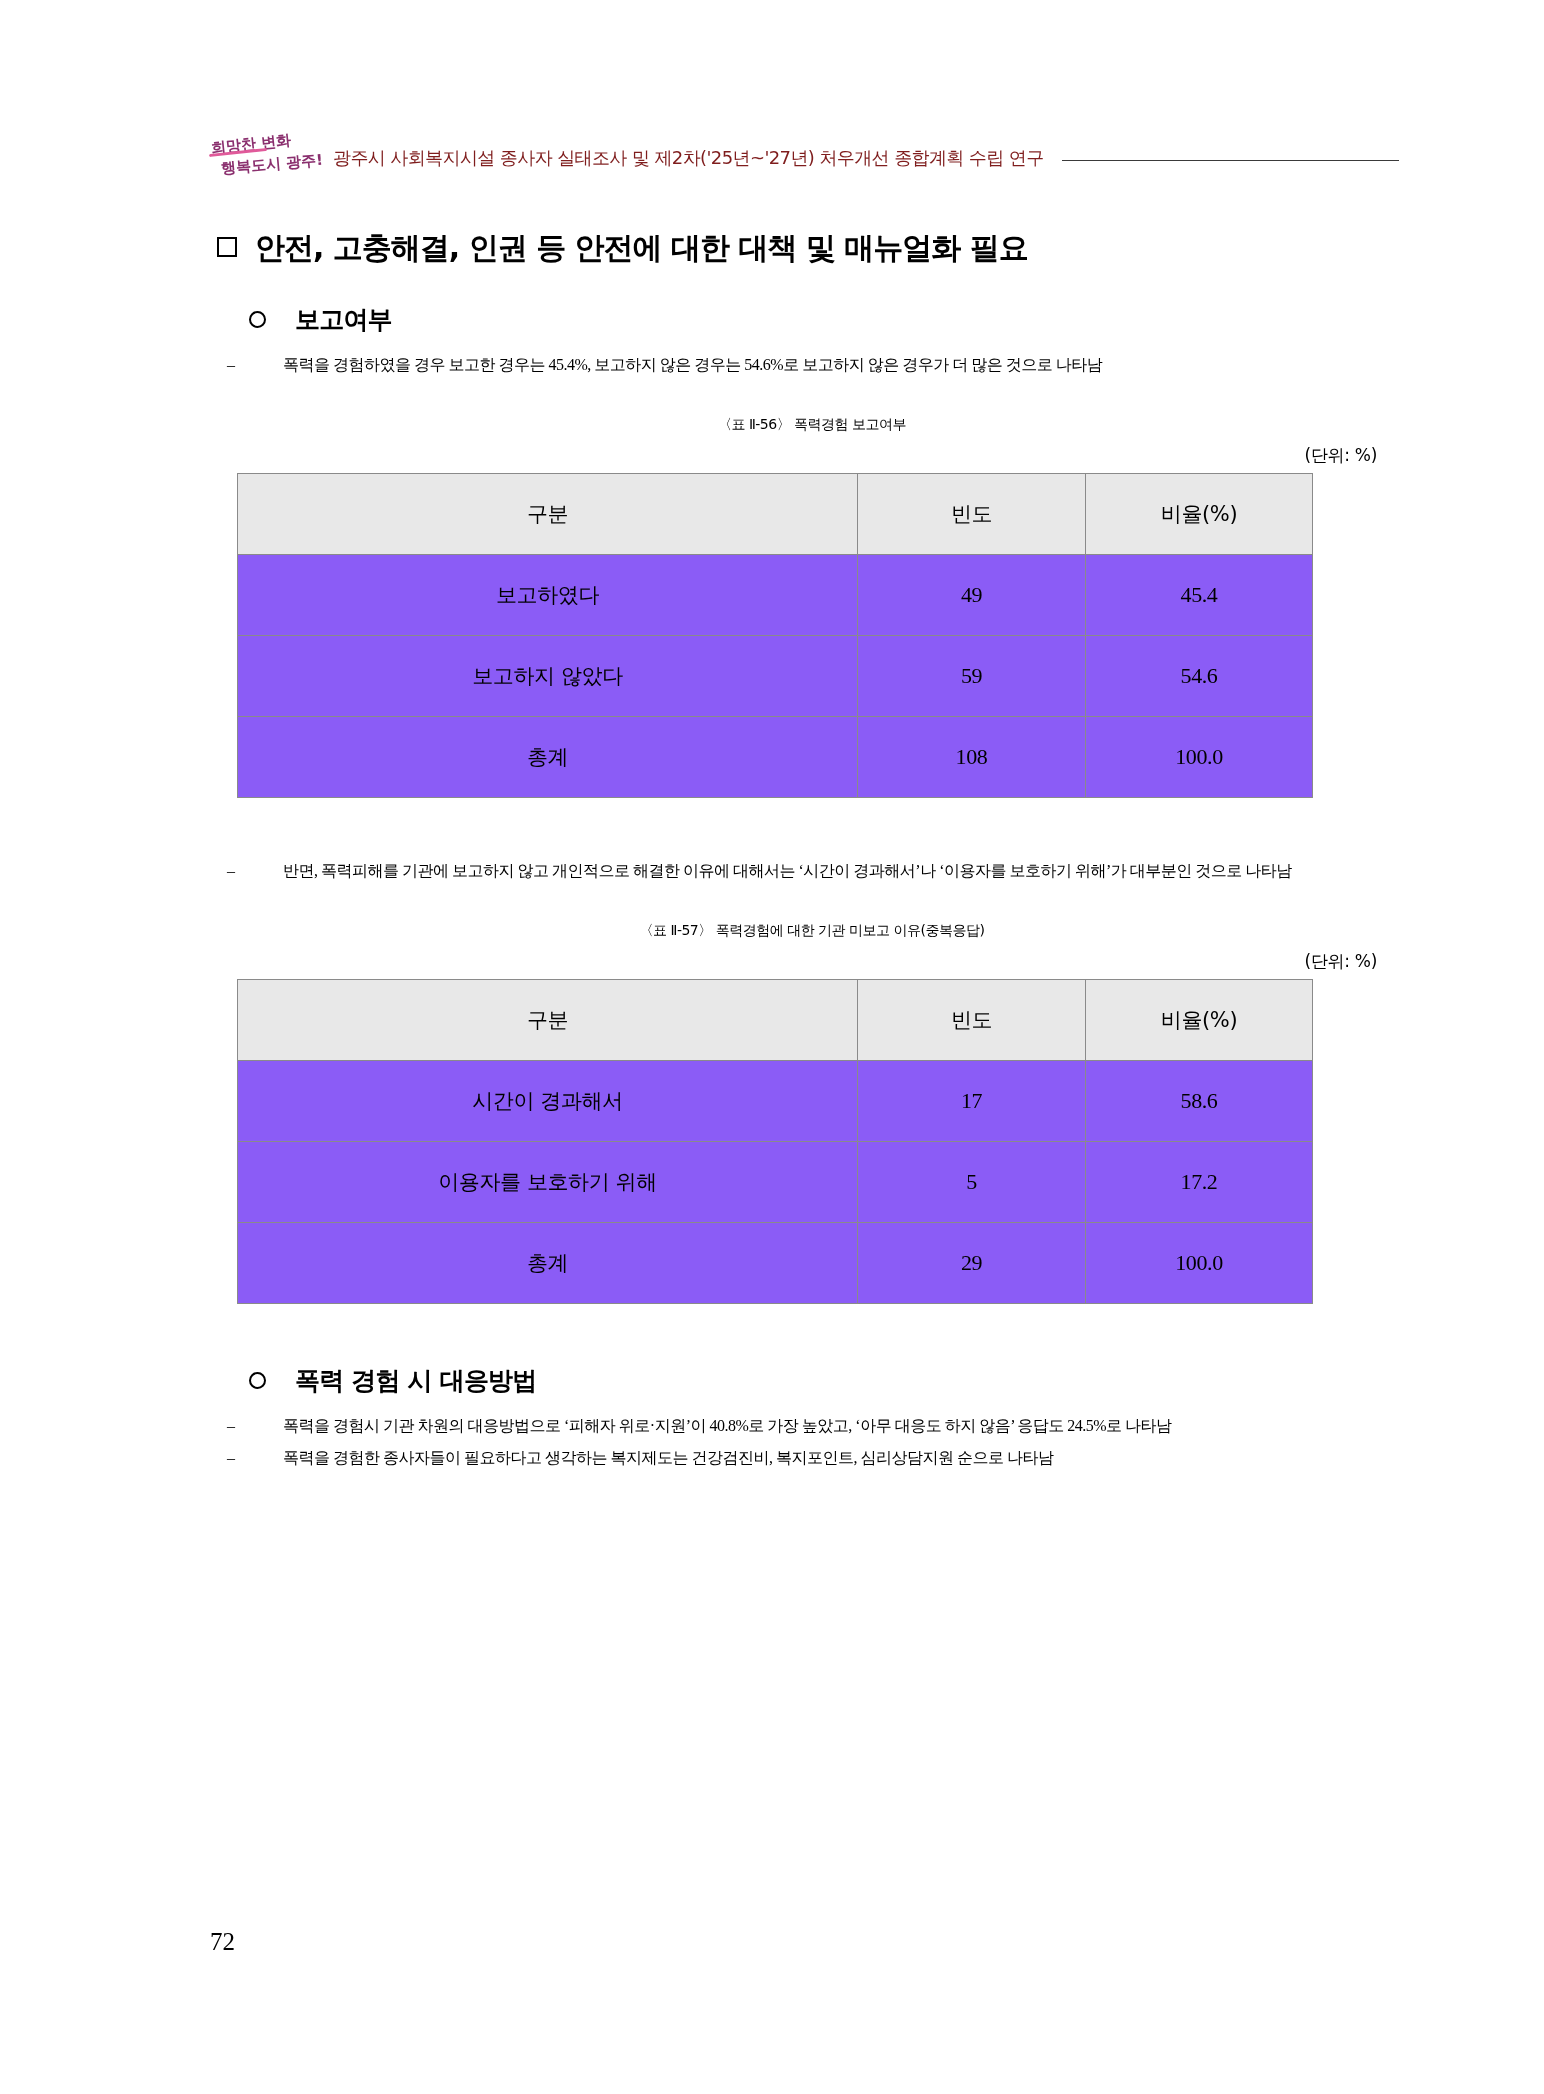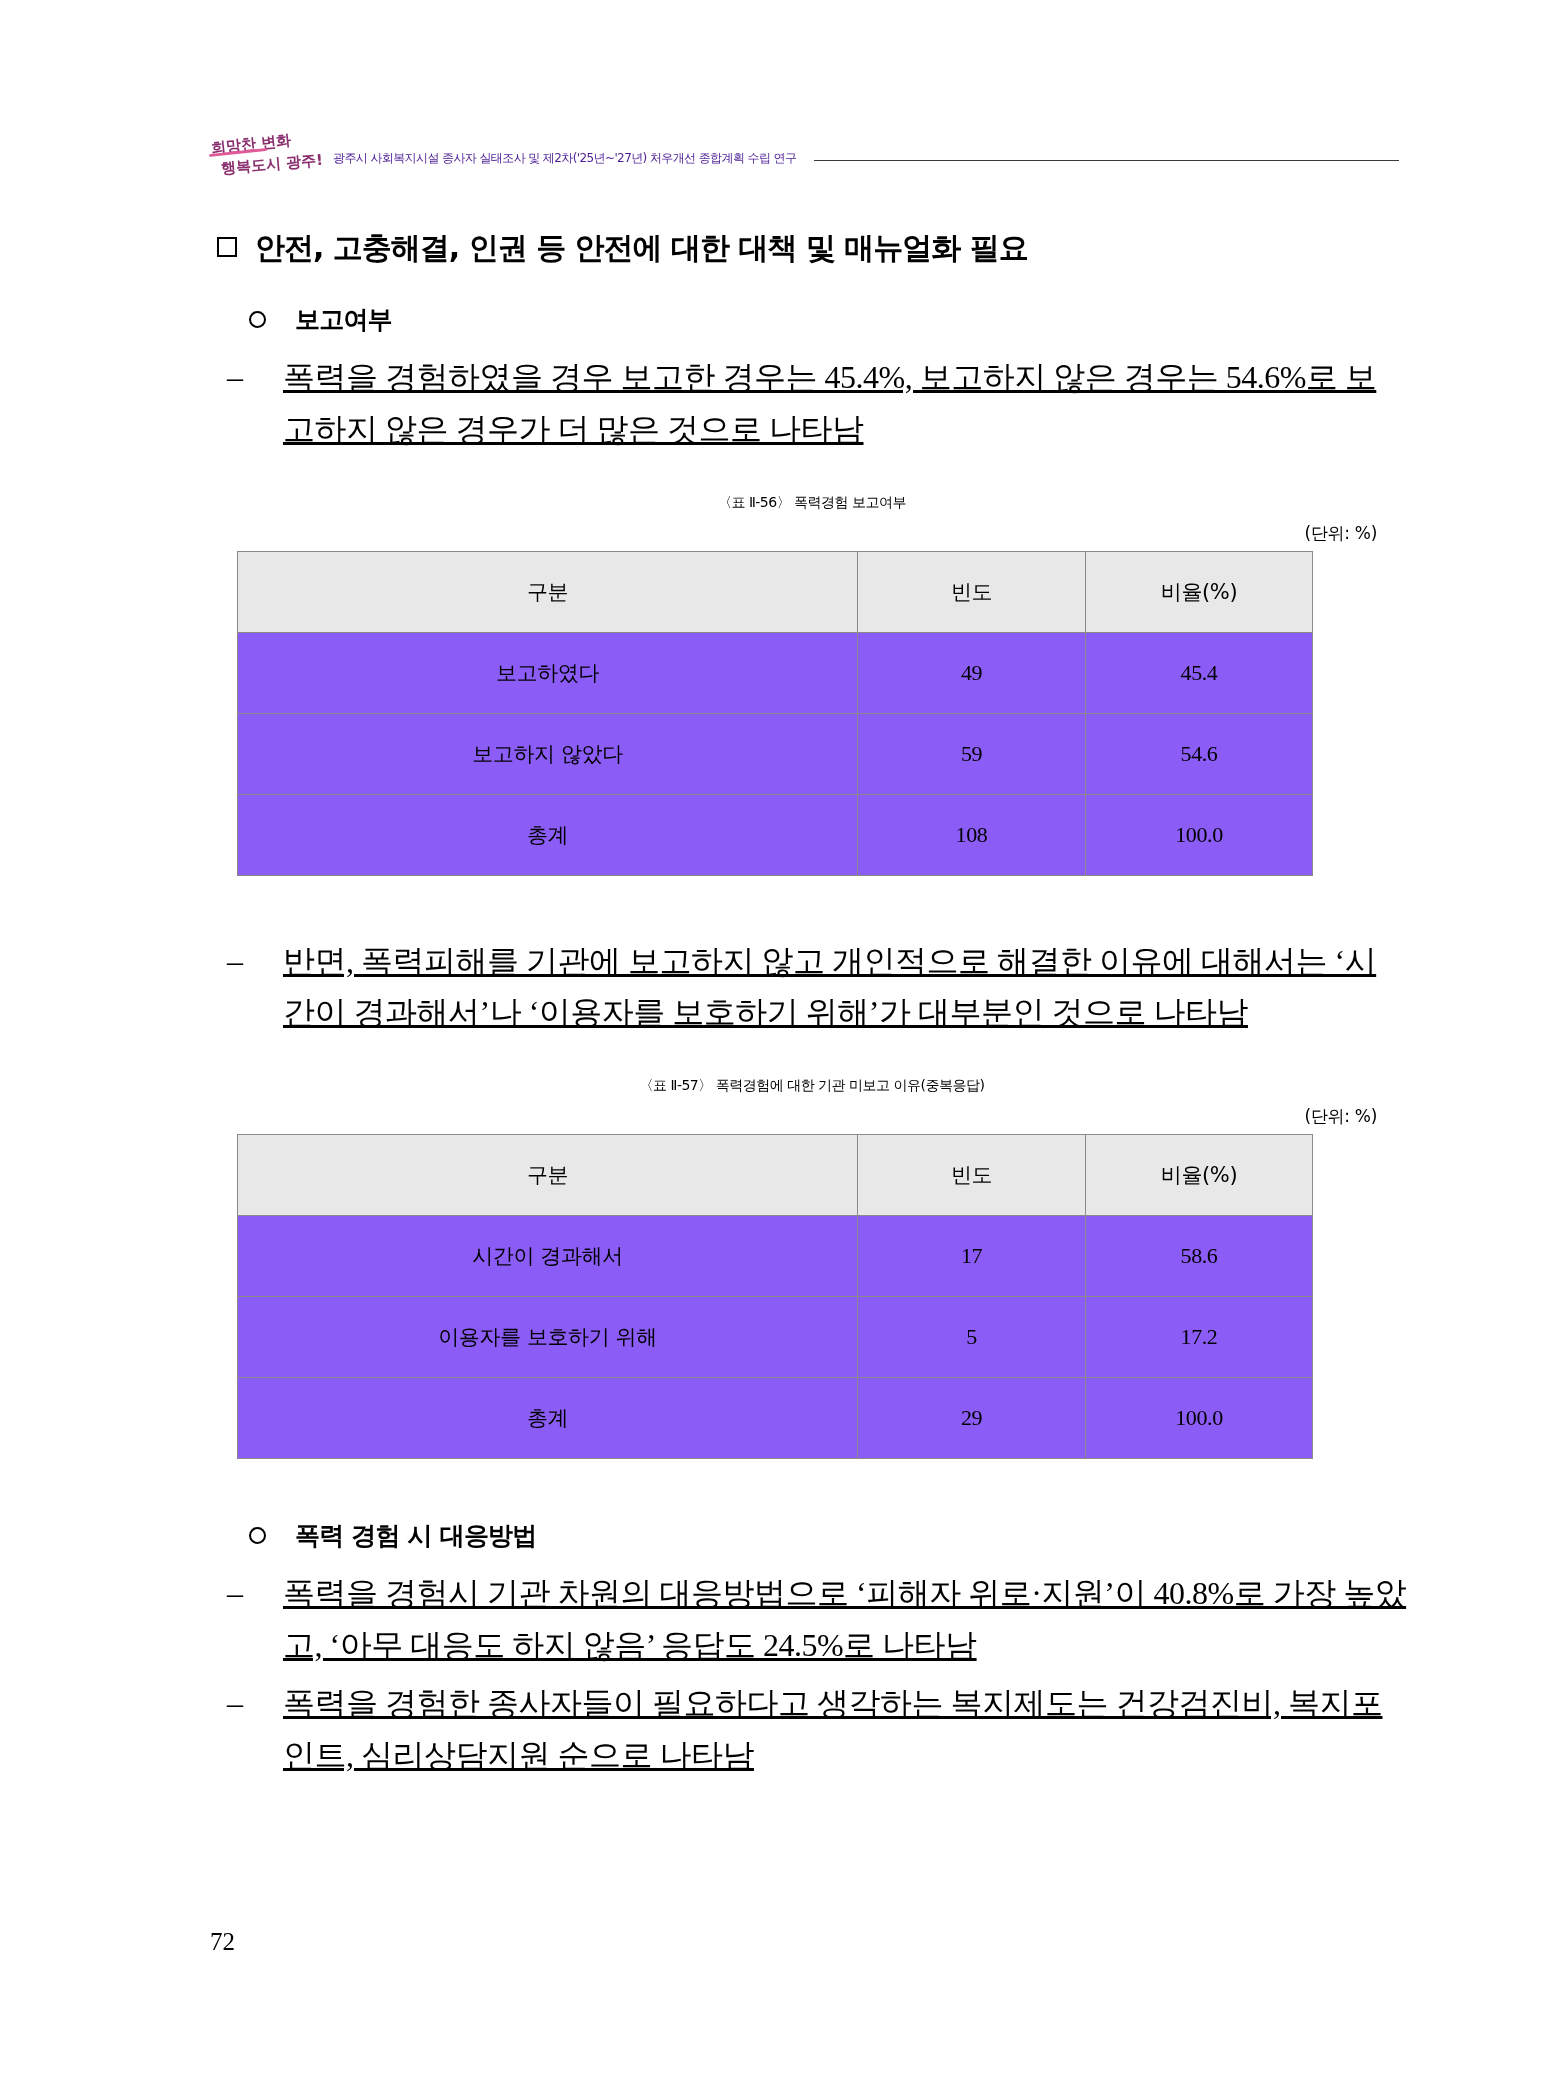--- a/index.html
+++ b/index.html
@@ -66,23 +66,23 @@
     left: 4px;
     top: 16px;
     width: 58px;
     height: 3px;
     background: #e05a9a;
     border-radius: 2px;
     transform: rotate(-6deg);
   }
   .header-title {
     font-family: "DejaVu Sans", "Liberation Sans", sans-serif;
-    font-size: 12px;
+    font-size: 18px;
     letter-spacing: -0.6px;
-    color: #4c1d95;
+    color: #7f1d1d;
     white-space: nowrap;
   }
   .header-rule {
     flex: 1 1 auto;
     height: 1px;
     background: #3a3a3a;
     margin-left: 8px;
     margin-top: 4px;
   }
 
@@ -129,28 +129,27 @@
     display: inline-block;
     width: 17px;
     height: 17px;
     border: 2px solid #000;
     border-radius: 50%;
     box-sizing: border-box;
     flex: none;
   }
 
   p.bullet {
-    font-size: 32px;
+    font-size: 16px;
     letter-spacing: -0.5px;
     line-height: 1.62;
     margin: 0 0 6px 0;
     padding-left: 66px;
     text-indent: -28px;
     max-width: 1130px;
-    text-decoration: underline;
   }
   p.bullet .dash {
     display: inline-block;
     width: 28px;
   }
 
   .tbl-caption {
     text-align: center;
     font-family: "DejaVu Sans", "Liberation Sans", sans-serif;
     font-size: 14px;

